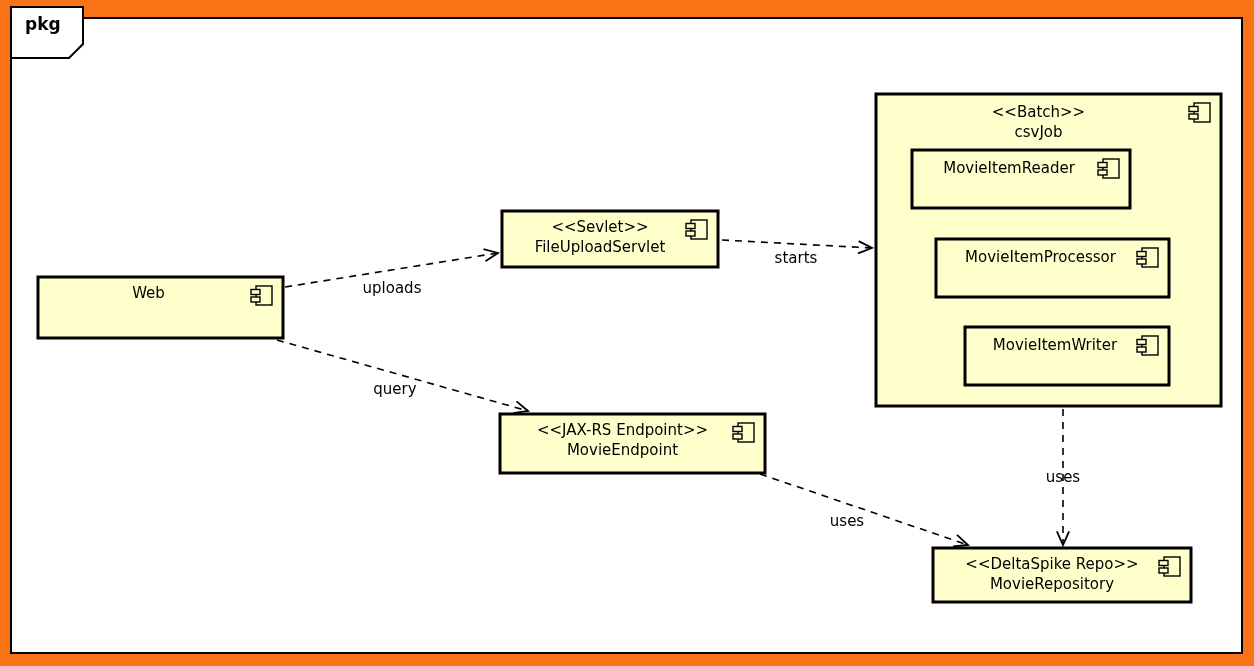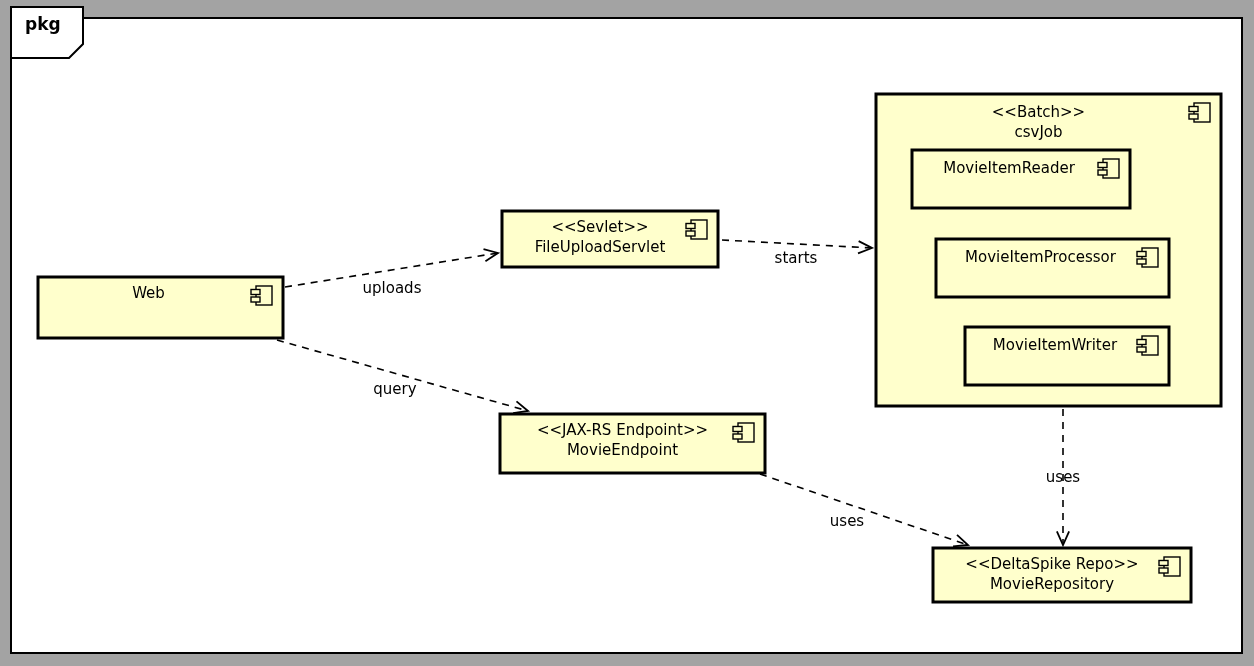--- a/index.html
+++ b/index.html
@@ -89,21 +89,21 @@
     font-family: "DejaVu Sans", sans-serif;
     font-size: 15px;
     fill: #000000;
     text-anchor: middle;
     dominant-baseline: middle;
   }
 </style>
 </head>
 <body style="background: rgb(217, 217, 217);">
 
-<div id="canvas" style="background: #a3a3a3;">
+<div id="canvas" style="background: #f97316;">
   <svg id="diagram" viewBox="0 0 1254 666">
     <g id="frame-layer">
         <rect x="11" y="18" width="1231" height="635" class="frame-body"></rect>
         <path d="M 11 58 L 11 7 L 83 7 L 83 44 L 69 58 Z" class="frame-tab"></path>
         <text x="25" y="30" class="frame-tab-label">pkg</text>
       </g>
     <g id="edge-layer">
         <g>
           <line x1="285" y1="287" x2="498" y2="253" class="edge-line"></line>
           <path d="M 485.43901382655474 261.198879578974 L 498 253 L 483.51076940336606 249.1189953984095" class="edge-head"></path>

